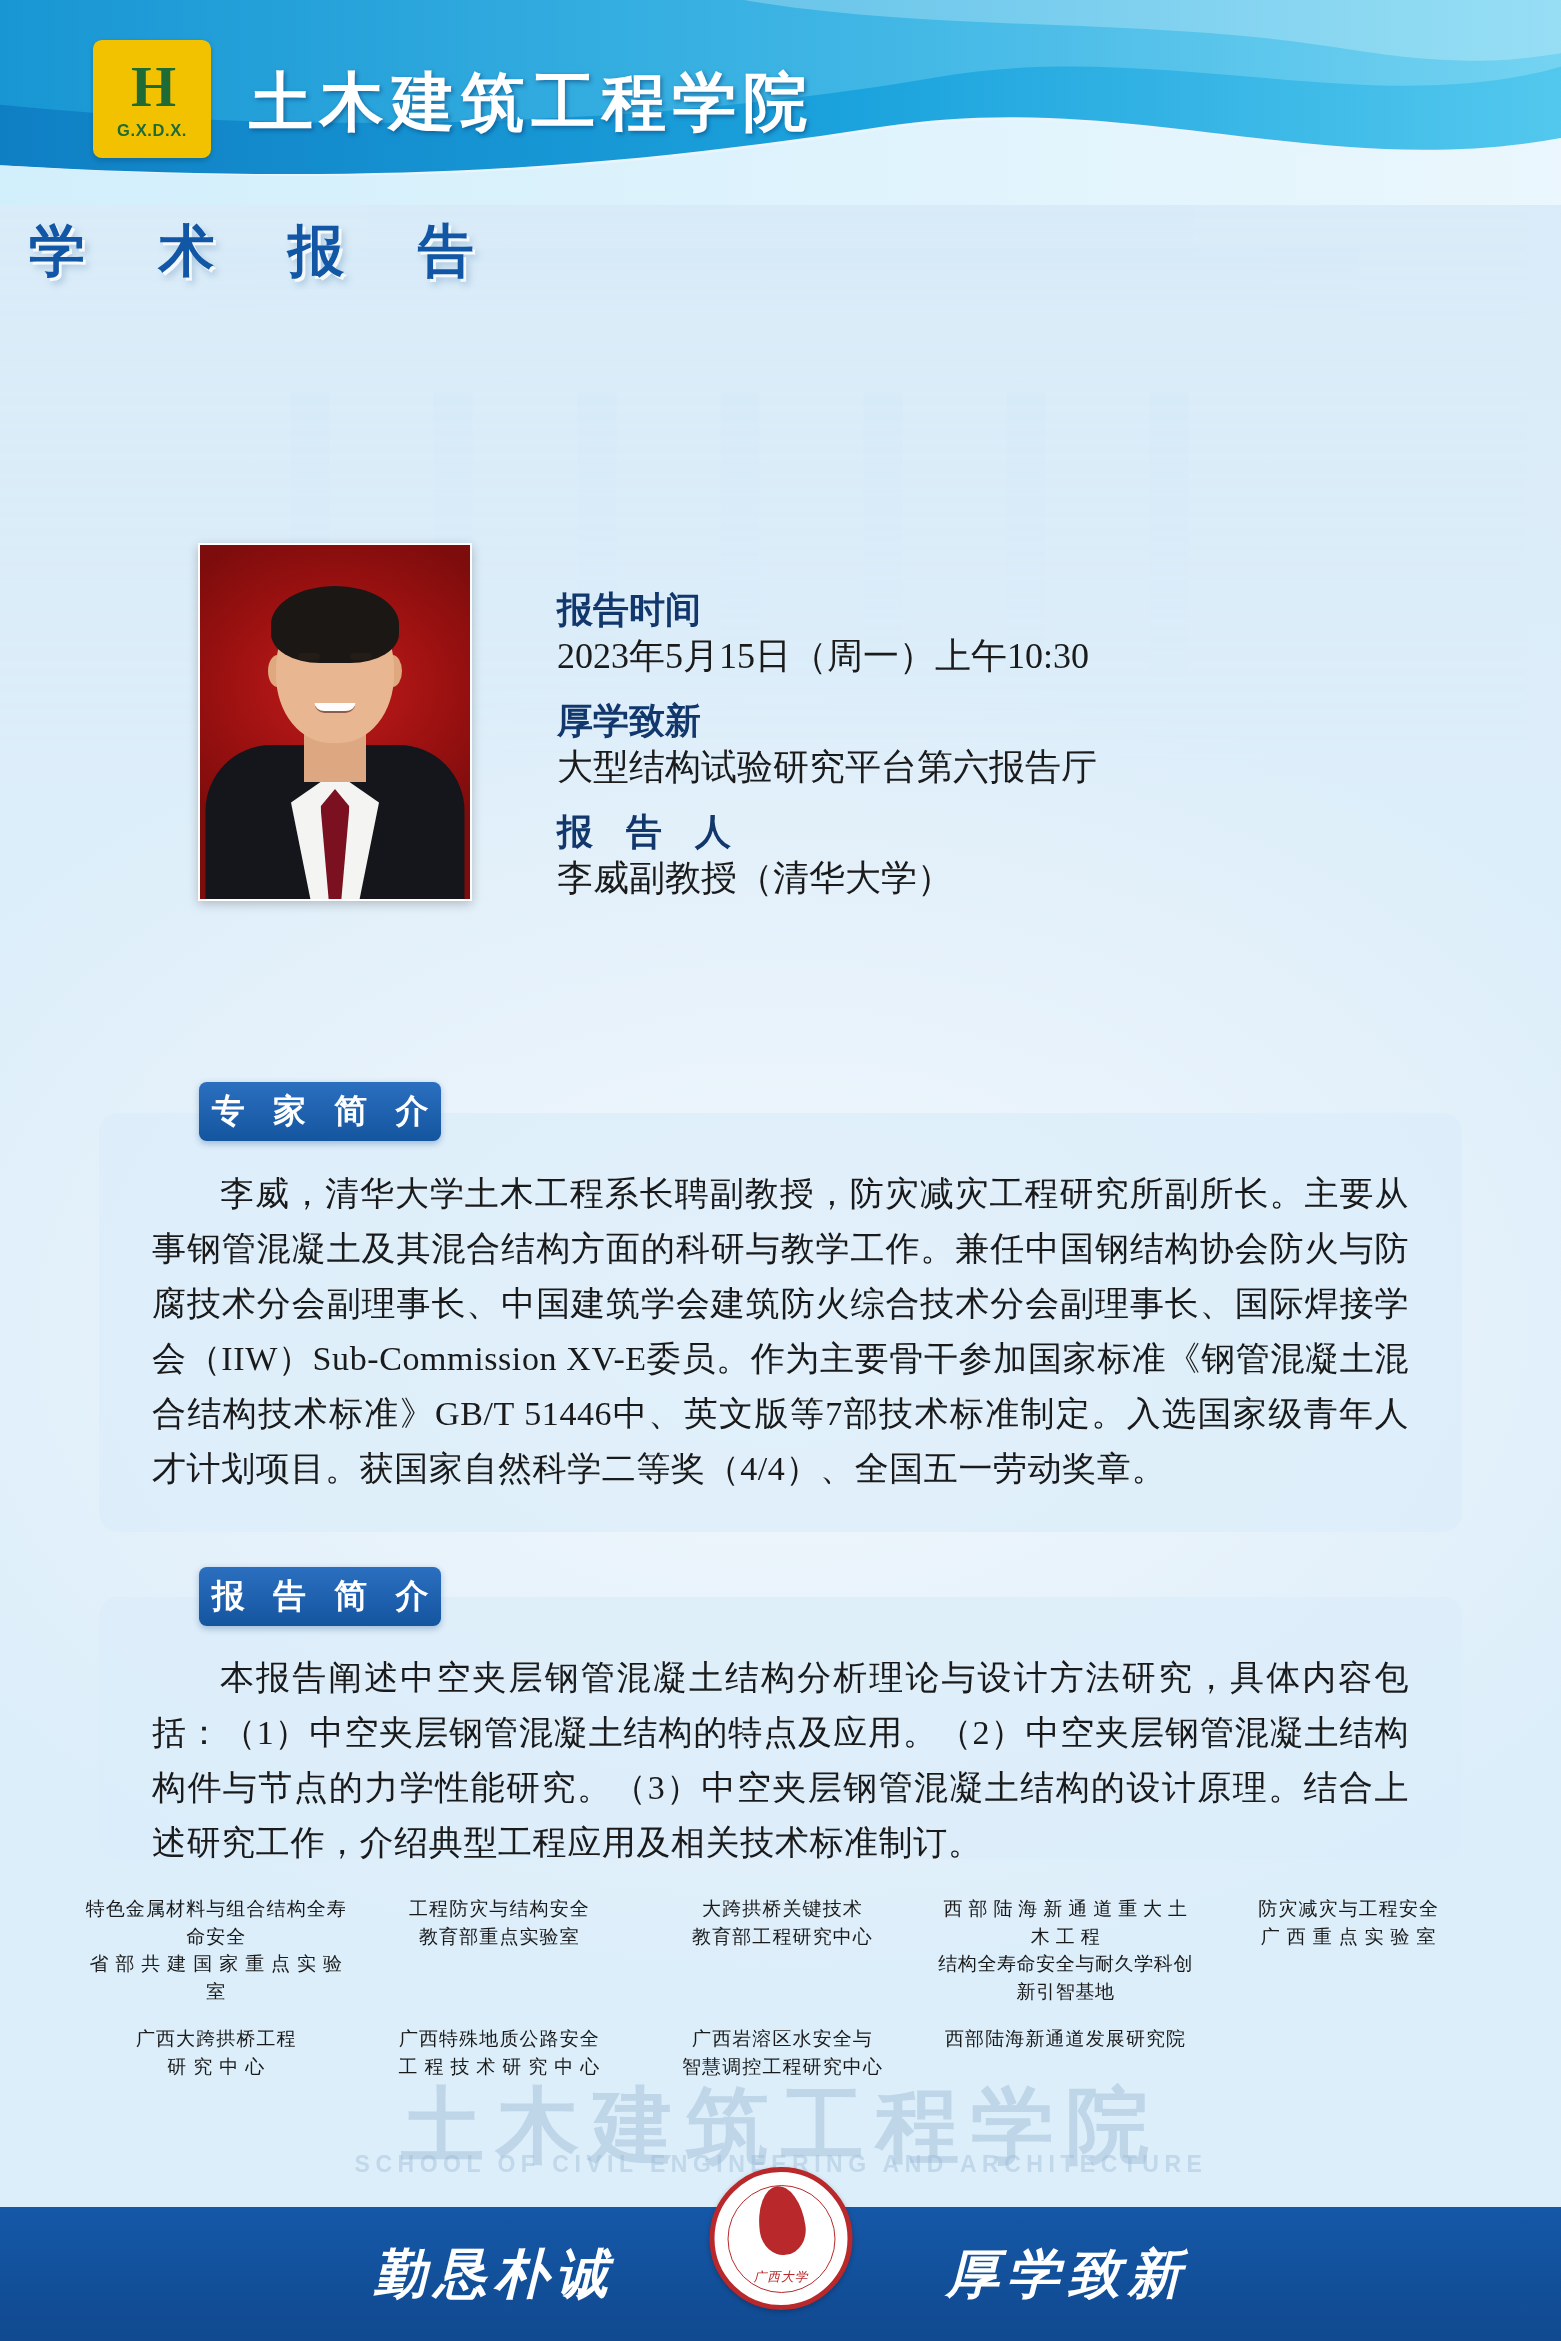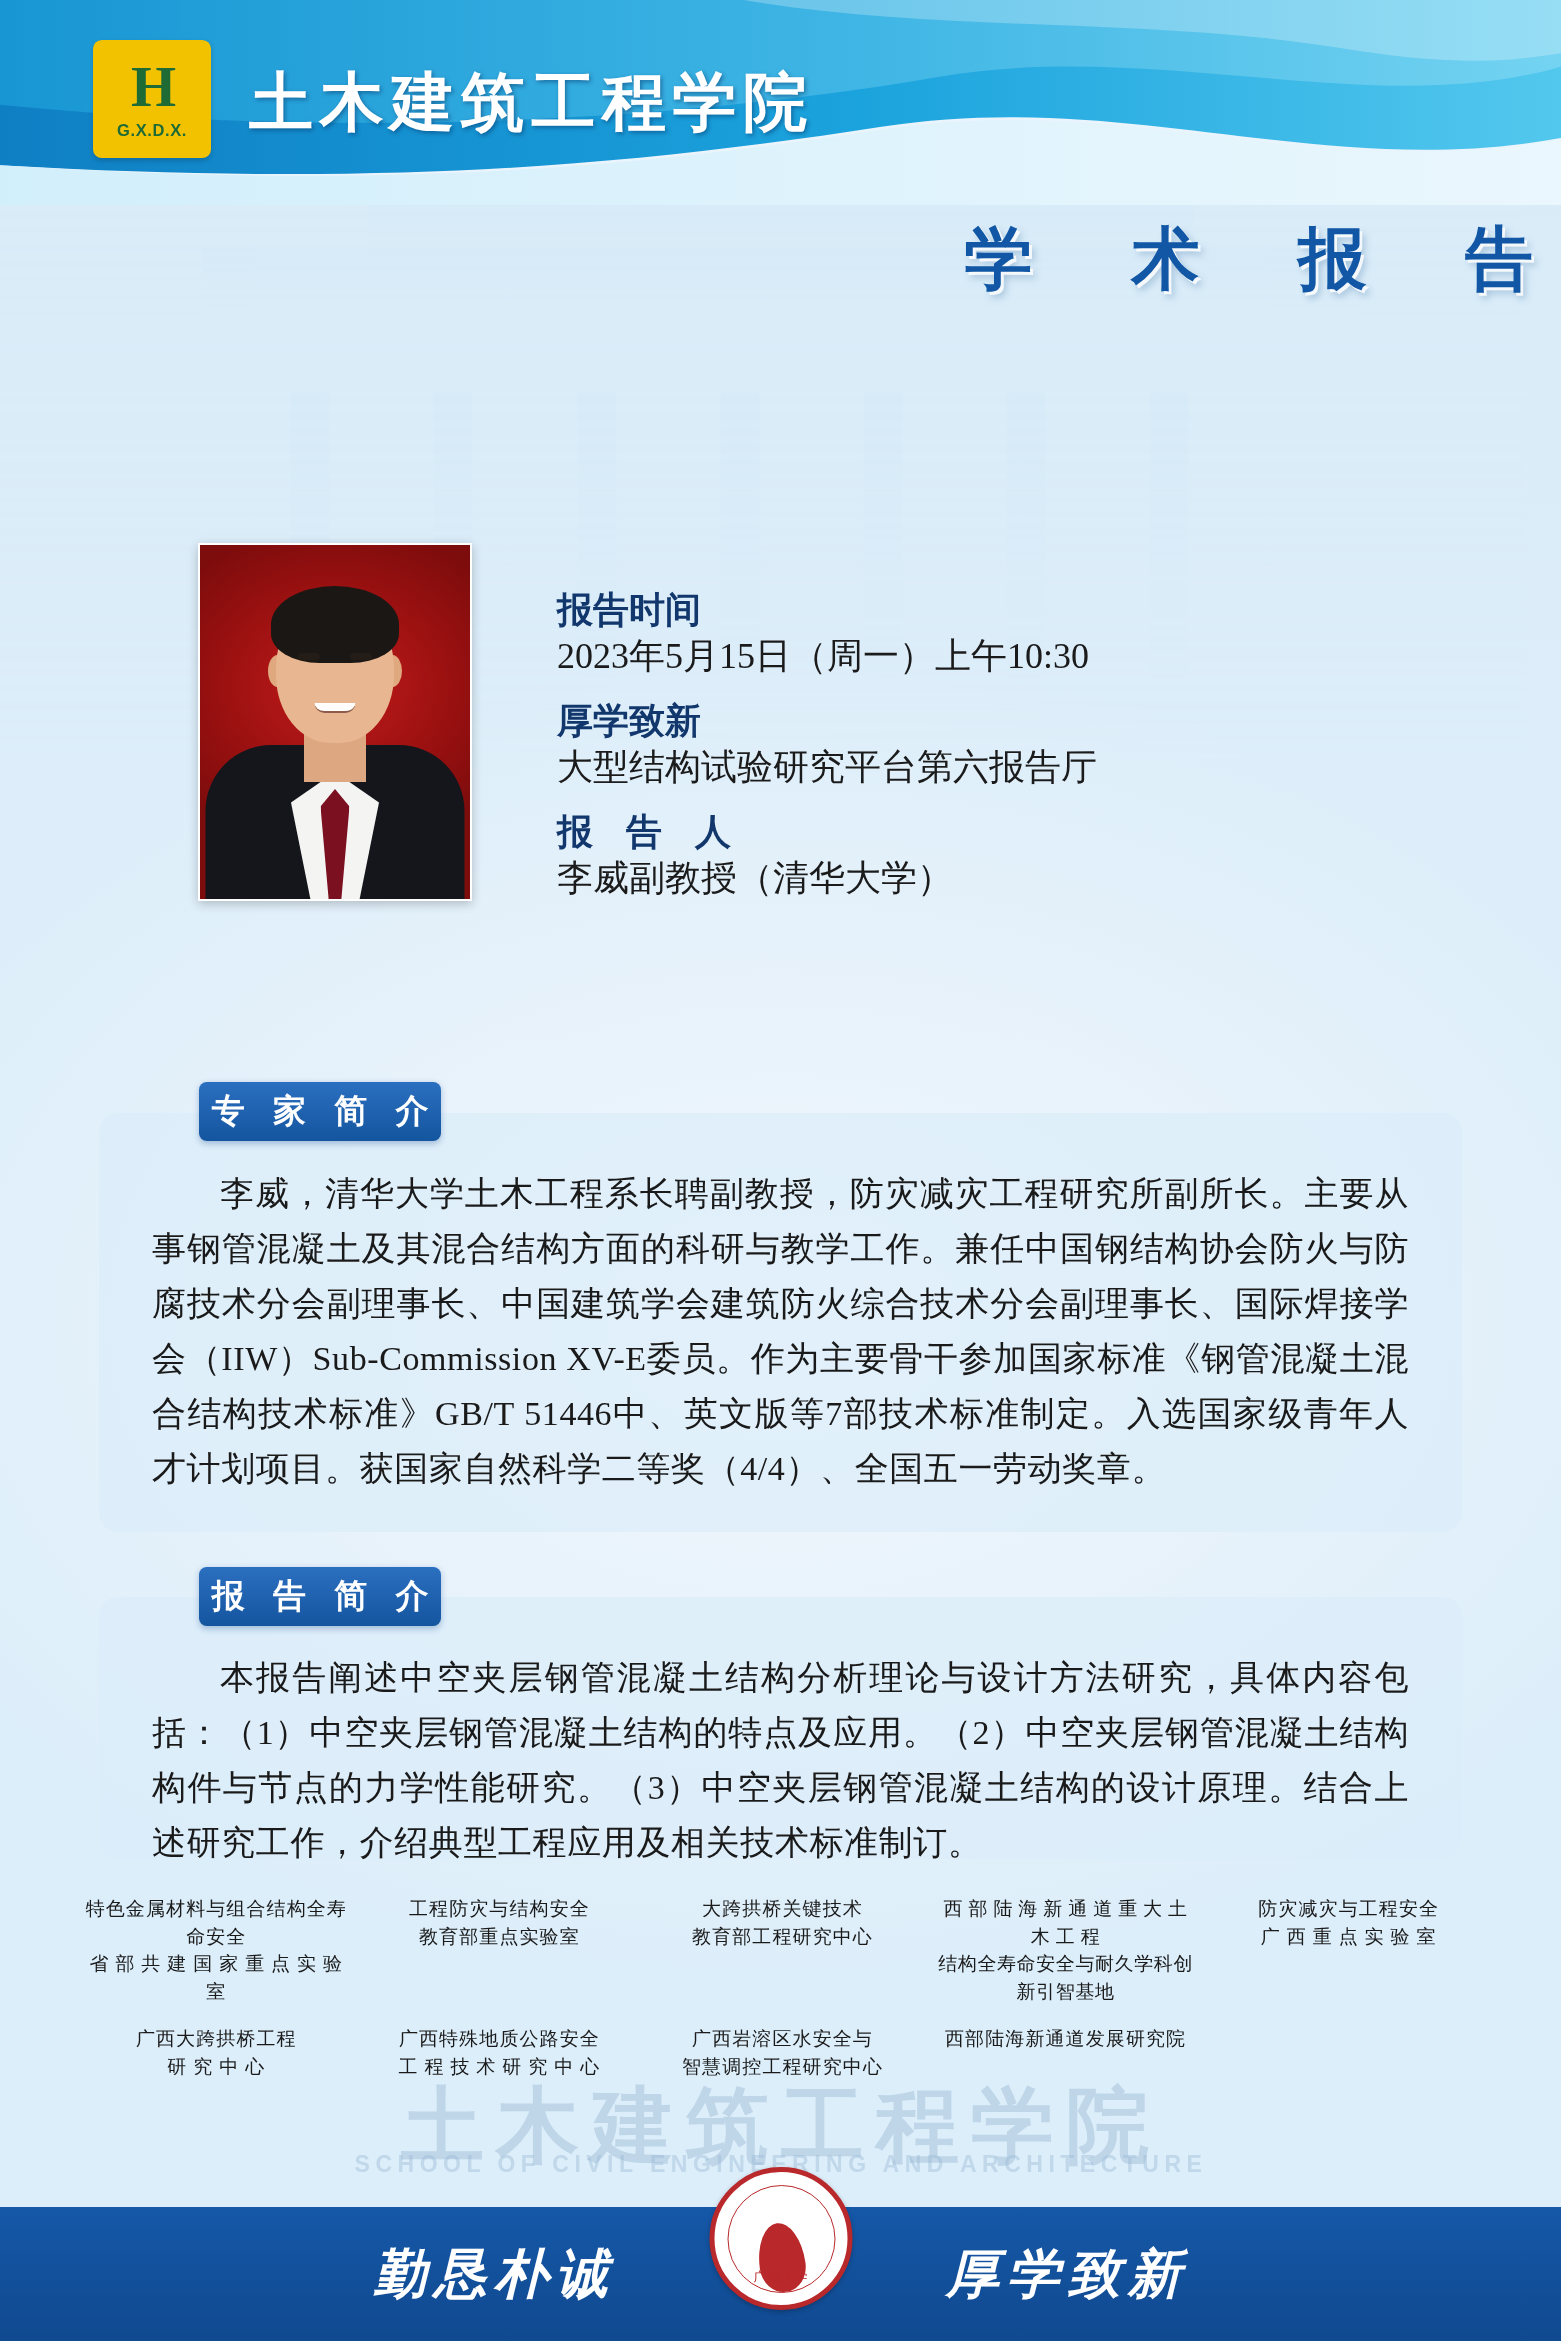--- a/index.html
+++ b/index.html
@@ -100,23 +100,23 @@
     letter-spacing: 6.6px;
     text-shadow: 1.7px 2.2px 4.4px rgba(0,40,90,.45);
     white-space: nowrap;
   }
 
   
   .main-title {
     position: absolute;
     left: 0; top: 214px;
     width: 1562px;
-    text-align: right;
-    font-family: Liberation Mono, monospace;
-    font-size: 68px;
+    text-align: left;
+    font-family: Liberation Sans, sans-serif;
+    font-size: 56px;
     font-weight: bold;
     color: #1157a5;
     letter-spacing: 29px;
     text-indent: 29px;
     text-shadow: 2.8px 3.3px 0 rgba(255,255,255,.85), 5px 6px 7.7px rgba(70,120,170,.35);
   }
   .subtitle {
     position: absolute;
     left: 0; top: 408px;
     width: 1562px;
@@ -353,22 +353,23 @@
     border-radius: 50%;
     background: #ffffff;
     border: 5px solid #b9282b;
     display: flex; align-items: center; justify-content: center;
     box-shadow: 0 1.7px 5.5px rgba(0,0,0,.25);
   }
   .seal-inner {
     width: 108px; height: 108px;
     border-radius: 50%;
     border: 1.7px solid #b9282b;
-    display: flex; align-items: flex-end; justify-content: center;
+    display: flex; align-items: flex-start; justify-content: center;
     position: relative;
+    font-style: italic;
   }
   .seal-flame {
     width: 46px; height: 69px;
     background: #b9282b;
     border-radius: 50% 50% 48% 48% / 62% 62% 38% 38%;
     transform: rotate(-8deg);
   }
   .seal-text {
     position: absolute;
     bottom: 5.5px; left: 0; width: 100%;

